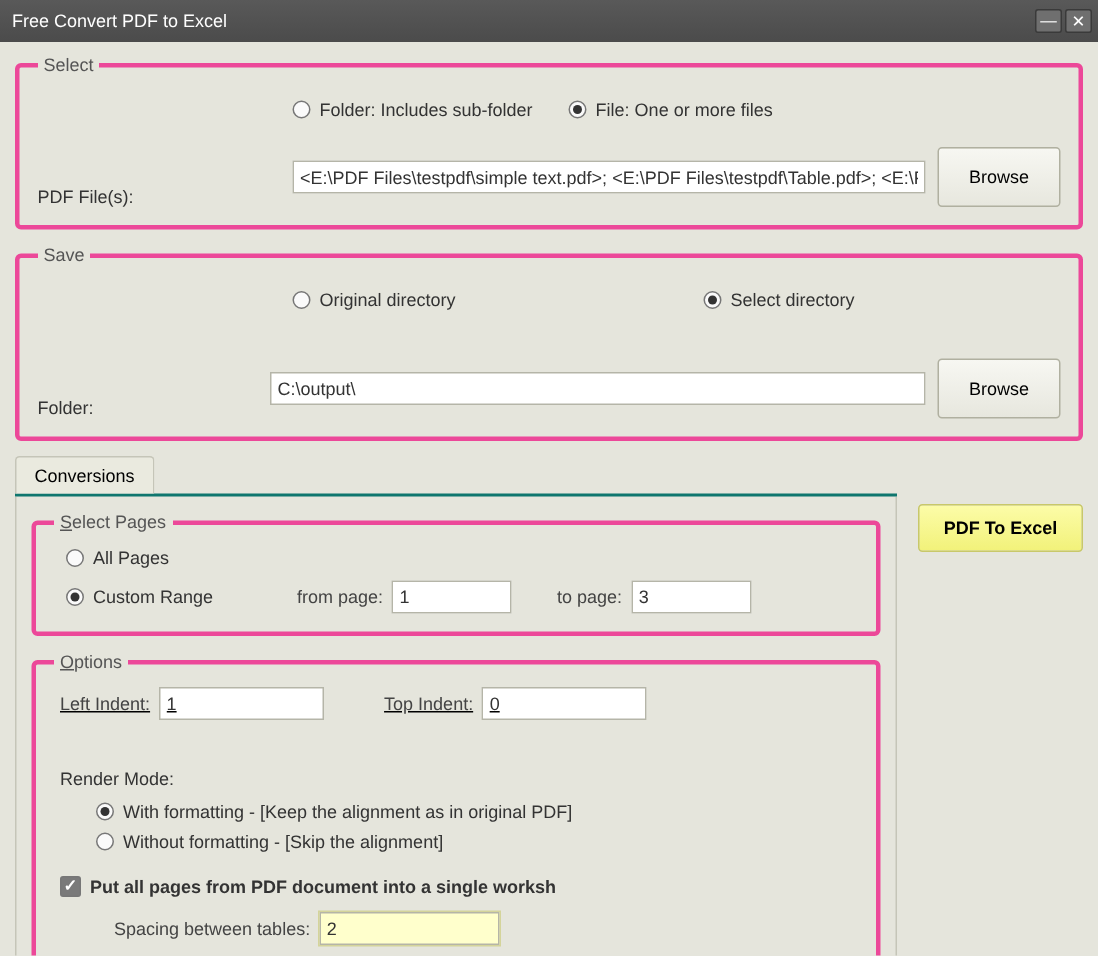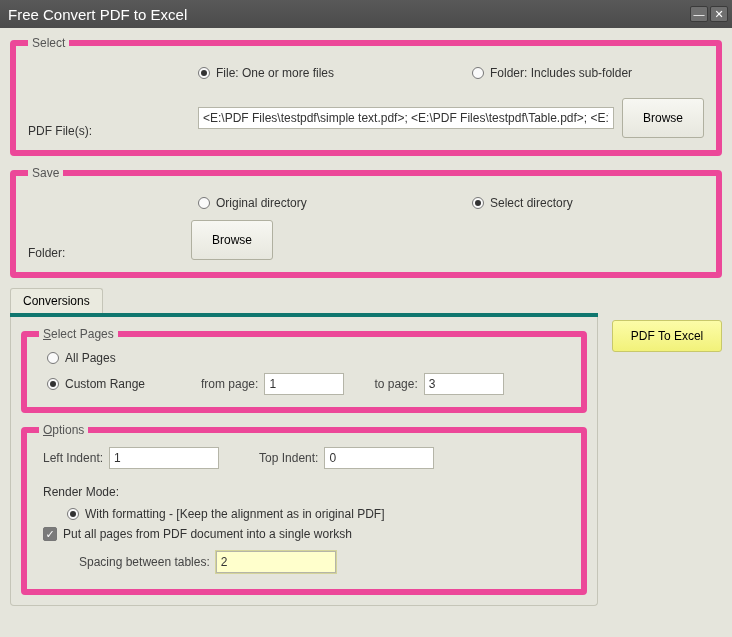--- a/index.html
+++ b/index.html
@@ -1,38 +1,38 @@
 <!DOCTYPE html>
 <html><head>
 <meta charset="utf-8">
 <style>
 * { box-sizing: border-box; font-family: "Segoe UI", Tahoma, sans-serif; font-size: 12px; }
 body { margin: 0; background: #e5e5dc; width: 732px; height: 637px; overflow: hidden; }
 .titlebar { background: linear-gradient(#595959, #4b4b4b); color: #fff; height: 28px; display: flex; align-items: center; padding: 0 4px 0 8px; }
-.titlebar .title { flex: 1; font-size: 15px; }
+.titlebar .title { flex: 1; font-size: 12px; }
 .titlebar .winbtn { width: 18px; height: 16px; margin-left: 2px; background: #6f6f6f; border: 1px solid #3a3a3a; display: flex; align-items: center; justify-content: center; color: #fff; font-size: 11px; cursor: pointer; border-radius: 2px; }
 .client { padding: 8px 10px 10px 10px; }
-fieldset { border: 6px solid #ec4899; border-radius: 4px; margin: 0 0 10px 0; padding: 10px 12px 12px 12px; }
+fieldset { border: 3px solid #ec4899; border-radius: 4px; margin: 0 0 10px 0; padding: 10px 12px 12px 12px; }
 legend { color: #555; padding: 0 4px; font-size: 12px; }
 legend .uline { text-decoration: underline; }
 .row { display: flex; align-items: center; }
 .radio { display: inline-flex; align-items: center; margin-right: 24px; cursor: pointer; }
 .radio .dot { width: 12px; height: 12px; border: 1px solid #777; border-radius: 50%; margin-right: 6px; display: flex; align-items: center; justify-content: center; background: #fafafa; }
 .radio.checked .dot::after { content: ""; width: 6px; height: 6px; background: #333; border-radius: 50%; }
-.checkbox { display: inline-flex; align-items: center; cursor: pointer; }
+.checkbox { display: inline-flex; align-items: center; cursor: pointer; font-weight: bold; }
 .checkbox .box { width: 14px; height: 14px; border: 1px solid #777; background: #f5f5f0; display: flex; align-items: center; justify-content: center; margin-right: 6px; border-radius: 2px; }
 .checkbox.checked .box { background: #7a7a7a; color: #fff; font-size: 11px; line-height: 1; }
 .checkbox.checked .box::after { content: "✓"; }
 .label { color: #333; }
 input.text { height: 22px; border: 1px solid #b5b5a8; background: #fff; padding: 2px 4px; color: #333; }
 input.text.focus { background: #ffffcc; outline: 1px solid #d4d49a; }
 .btn { height: 40px; border: 1px solid #b0b0a0; background: linear-gradient(#f7f7f2,#e7e7de); border-radius: 3px; cursor: pointer; padding: 0 10px; }
 .btn.big { height: 32px; }
-.btn.yellow { background: linear-gradient(#fcfca8,#f2f27a); border-color: #c8c86a; font-weight: 400; }
-.tabbar { display: flex; border-bottom: 4px solid #0f766e; }
+.btn.yellow { background: linear-gradient(#fcfca8,#f2f27a); border-color: #c8c86a; font-weight: 700; }
+.tabbar { display: flex; border-bottom: 2px solid #0f766e; }
 .tab { padding: 5px 12px; border: 1px solid #c5c5b8; border-bottom: none; margin-right: 2px; background: #eaeadf; border-radius: 3px 3px 0 0; cursor: pointer; }
 .tab.active { background: #f1f1e8; position: relative; top: 1px; }
 .tabpanel { border: 1px solid #c5c5b8; border-top: none; border-radius: 0 0 4px 4px; padding: 10px; }
 .colspacer { width: 170px; margin-top: 26px; }
 .smalllabel { color: #444; margin-right: 6px; }
 </style>
 </head>
 <body>
 
 <div class="titlebar">
@@ -40,51 +40,52 @@
   <div class="winbtn">—</div>
   <div class="winbtn">✕</div>
 </div>
 
 <div class="client">
 
 <fieldset>
   <legend>Select</legend>
   <div class="row" style="margin-bottom:12px;">
     <div class="colspacer"></div>
+    <div class="radio">
+      <span class="dot"></span>
+      <span class="label">Folder: Includes sub-folder</span>
+    </div>
     <div class="radio checked" style="width:250px;">
       <span class="dot"></span>
       <span class="label">File:  One or more files</span>
-    </div>
-    <div class="radio">
-      <span class="dot"></span>
-      <span class="label">Folder: Includes sub-folder</span>
     </div>
   </div>
   <div class="row">
     <div class="colspacer label" style="width:170px;">PDF File(s):</div>
     <input class="text" style="flex: 1 1 0%;" readonly="" value="&lt;E:\PDF Files\testpdf\simple text.pdf&gt;; &lt;E:\PDF Files\testpdf\Table.pdf&gt;; &lt;E:\PDF">
     <button class="btn" style="width:82px; margin-left:8px;">Browse</button>
   </div>
 </fieldset>
 
 <fieldset>
   <legend>Save</legend>
-  <div class="row" style="margin-bottom:4px;">
+  <div class="row" style="margin-bottom:26px;">
     <div class="colspacer"></div>
     <div class="radio" style="width:250px;">
       <span class="dot"></span>
       <span class="label">Original directory</span>
     </div>
     <div class="radio checked">
       <span class="dot"></span>
       <span class="label">Select directory</span>
     </div>
   </div>
   <div class="row">
     <div class="colspacer label" style="width:155px;">Folder:</div>
+    <input class="text" style="flex: 1 1 0%;" value="C:\output\">
     <button class="btn" style="width:82px; margin-left:8px;">Browse</button>
   </div>
 </fieldset>
 
 <div style="display:flex; gap:14px; align-items:flex-start;">
   <div style="flex:1;">
     <div class="tabbar">
       <div class="tab">Conversions</div>
     </div>
     <div class="tabpanel">
@@ -104,31 +105,37 @@
           </div>
           <span class="smalllabel">from page:</span>
           <input class="text" style="width: 80px; margin-right: 30px;" value="1">
           <span class="smalllabel">to page:</span>
           <input class="text" style="width: 80px;" value="3">
         </div>
       </fieldset>
 
       <fieldset style="margin-bottom:0;">
         <legend><span class="uline">O</span><span>ptions</span></legend>
-        <div class="row" style="margin-bottom:16px;">
+        <div class="row" style="margin-bottom:32px;text-decoration:underline;">
           <span class="smalllabel" style="margin-left:4px;">Left Indent:</span>
           <input class="text" style="width: 110px; margin-right: 40px;" value="1">
           <span class="smalllabel">Top Indent:</span>
           <input class="text" style="width: 110px;" value="0">
         </div>
         <div class="label" style="margin-left:4px; margin-bottom:8px;">Render Mode:</div>
         <div class="row" style="margin-left:28px; margin-bottom:6px;">
           <div class="radio checked">
             <span class="dot"></span>
             <span class="label">With formatting - [Keep the alignment as in original PDF]</span>
+          </div>
+        </div>
+        <div class="row" style="margin-left:28px; margin-bottom:16px;">
+          <div class="radio">
+            <span class="dot"></span>
+            <span class="label">Without formatting - [Skip the alignment]</span>
           </div>
         </div>
         <div class="row" style="margin-left:4px; margin-bottom:10px;">
           <div class="checkbox checked">
             <span class="box"></span>
             <span class="label">Put all pages from PDF document into a single worksh</span>
           </div>
         </div>
         <div class="row" style="margin-left:40px; margin-bottom:4px;">
           <span class="smalllabel">Spacing between tables:</span>

